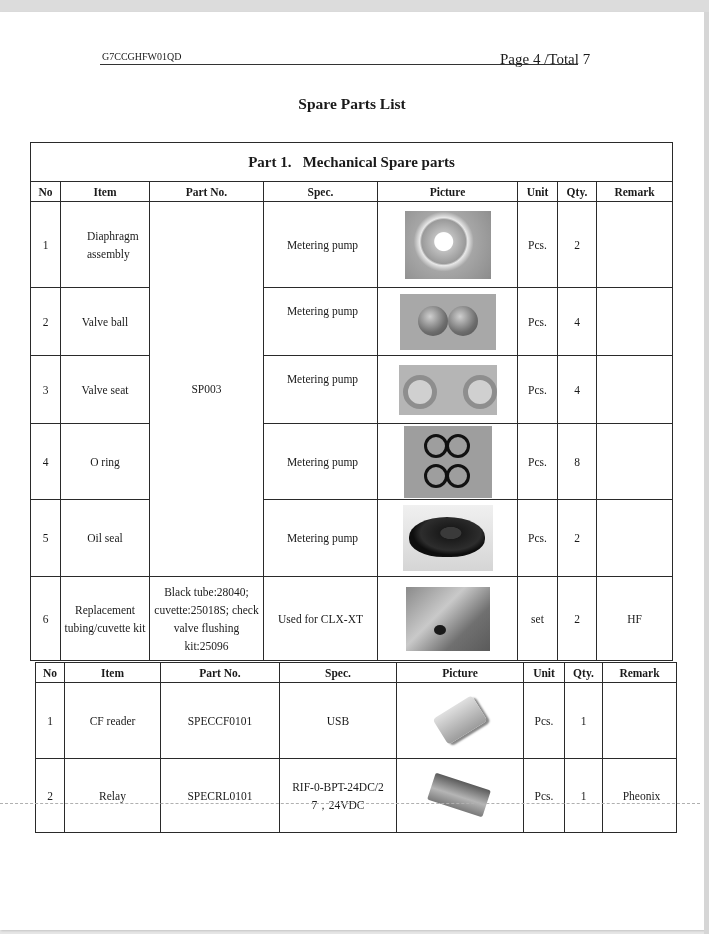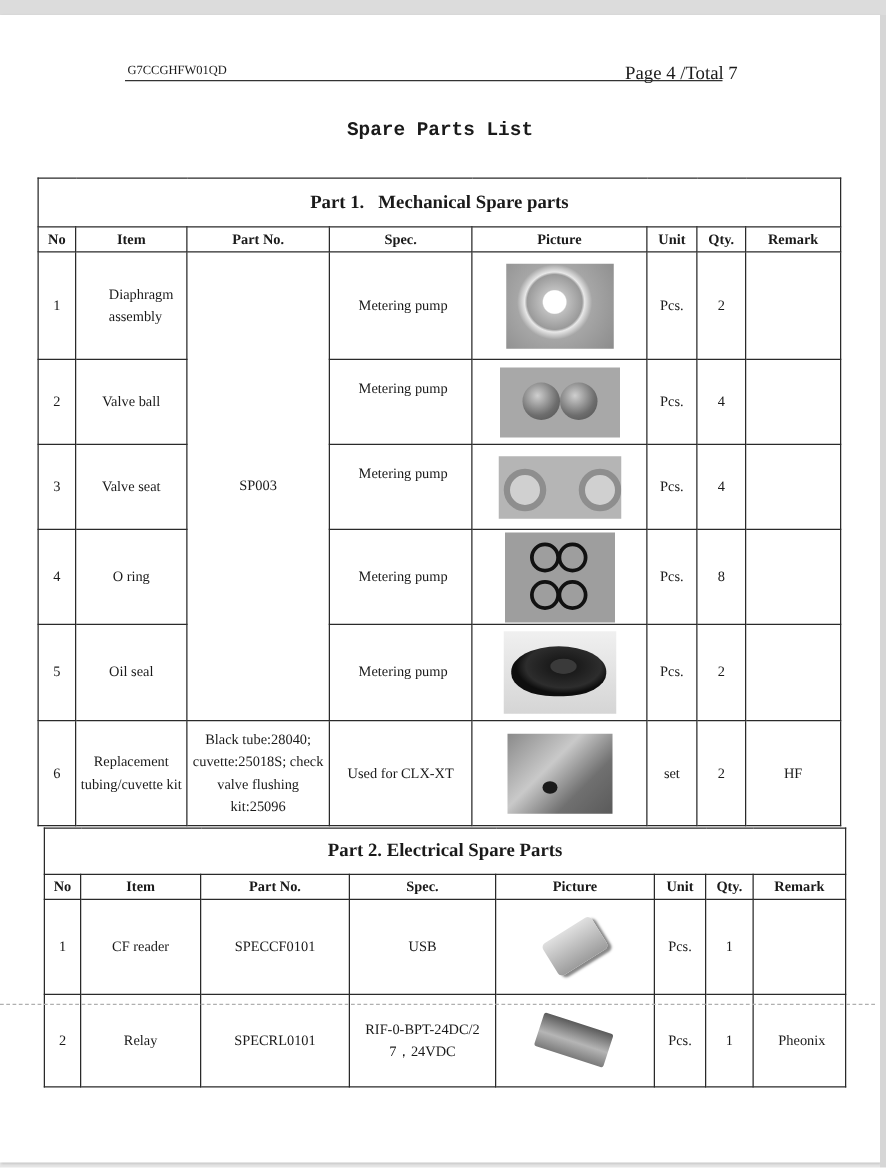--- a/index.html
+++ b/index.html
@@ -12,21 +12,21 @@
   .topbar { position: absolute; left: 0; top: 0; width: 709px; height: 12px; background: #dcdcdc; }
   .page {
     position: absolute; left: 0; top: 12px; width: 704px; height: 918px;
     background: #ffffff;
     box-shadow: 1px 1px 2px rgba(0,0,0,0.15);
   }
   .scrollstrip { position: absolute; right: 0; top: 12px; width: 5px; height: 922px; background: #d6d6d6; }
   .hdr-left { position: absolute; left: 102px; top: 51px; font-size: 10px; }
   .hdr-right { position: absolute; left: 500px; top: 51px; font-size: 15px; }
   .hdr-line { position: absolute; left: 100px; top: 64px; width: 478px; height: 1px; background: #333; }
-  .doc-title { position: absolute; left: 0; width: 704px; top: 95px; text-align: center; font-weight: bold; font-size: 15.5px; font-family: Liberation Mono, monospace; }
+  .doc-title { position: absolute; left: 0; width: 704px; top: 95px; text-align: center; font-weight: bold; font-size: 15.5px; }
 
   table.parts { position: absolute; border-collapse: collapse; table-layout: fixed; font-size: 11.5px; }
   table.parts td, table.parts th { border: 1px solid #2a2a2a; text-align: center; vertical-align: middle; padding: 0 2px; line-height: 18px; }
   table.parts th { font-weight: bold; font-size: 11.5px; height: 19px; padding: 0; }
   .section-title { font-weight: bold; font-size: 15px; height: 38px; }
   .left-txt { text-align: left; padding-left: 6px !important; }
   .top-txt { vertical-align: top !important; padding-top: 14px !important; }
 
   #part1 { left: 30px; top: 142px; width: 642px; }
   #part2 { left: 35px; top: 662px; width: 641px; }
@@ -174,23 +174,20 @@
     <col style="width:29px">
       <col style="width:96px">
       <col style="width:119px">
       <col style="width:117px">
     <col style="width:127px">
       <col style="width:41px">
       <col style="width:38px">
       <col style="width:74px">
   </colgroup>
   <tbody>
-      <tr>
-    <td colspan="8" class="section-title" style="height:36px">Part 2. Electrical Spare Parts</td>
-  </tr>
   <tr>
     <th>No</th>
     <th>Item</th>
     <th>Part No.</th>
     <th>Spec.</th>
     <th>Picture</th>
     <th>Unit</th>
     <th>Qty.</th>
     <th>Remark</th>
   </tr>

